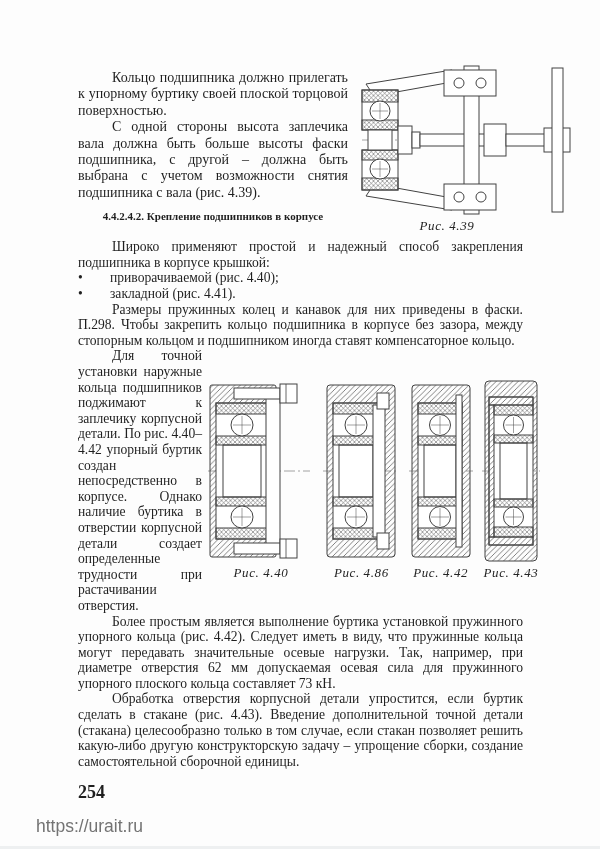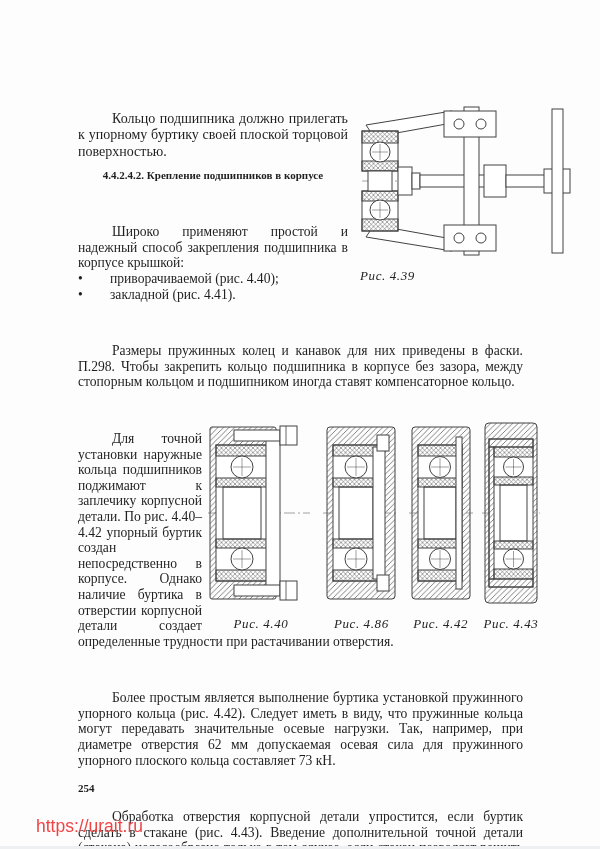--- a/index.html
+++ b/index.html
@@ -2,35 +2,35 @@
 <html><head>
 <meta charset="utf-8">
 <style>
   html,body{margin:0;padding:0;background:#ffffff;}
   .page{position:relative;width:600px;height:849px;background:#fdfdfd;
         font-family:"Liberation Serif",serif;color:#1f1f1f;overflow:hidden;}
   .content{padding:70px 77px 0 78px;}
   p{margin:0;text-align:justify;}
   .intro-text{font-size:14px;line-height:16.4px;}
   .body-text{font-size:13.6px;line-height:15.6px;}
-  .ind{text-indent:34px;margin-top:41px;}
+  .ind{text-indent:34px;}
   .section-heading{font-size:11px;line-height:16px;text-align:center;
         font-weight:bold;margin:7px 0 15px 0;}
   .fig439{float:right;width:232px;margin:-6px -69px 4px 12px;}
-  .figcap{font-style:italic;font-size:13px;line-height:14px;
-        margin-top:12px;letter-spacing:0.6px;color:#242424;}
+  .figcap{font-style:italic;font-size:13px;line-height:14px;text-align:center;
+        margin-top:3px;letter-spacing:0.6px;color:#242424;}
   .fig439 .figcap{padding-right:58px;}
   .figrow{float:right;width:332px;margin:31px -17px 2px 6px;
         display:flex;justify-content:space-between;align-items:flex-start;}
   .figitem{text-align:center;}
   .bullet-item{position:relative;padding-left:32px;text-align:justify;}
   .bullet-marker{position:absolute;left:0;top:0;}
-  .pageno{position:absolute;left:78px;top:782px;font-weight:bold;font-size:11px;}
+  .pageno{position:absolute;left:78px;top:782px;font-weight:bold;font-size:18px;}
   .watermark{position:absolute;left:36px;top:816px;
-        font-family:"Liberation Sans",sans-serif;font-size:17.5px;color:#ef4444;}
+        font-family:"Liberation Sans",sans-serif;font-size:17.5px;color:#737373;}
   .bottom-edge{position:absolute;bottom:0;left:0;right:0;height:3px;background:#eef0f1;}
   svg{display:block;}
 </style>
 </head>
 <body>
 
 <div class="page">
   <div class="content">
 
     <section class="intro-text">
@@ -71,20 +71,21 @@
           <circle cx="99" cy="133" r="5" fill="#fff" stroke="#424242"></circle>
           <circle cx="121" cy="133" r="5" fill="#fff" stroke="#424242"></circle>
           <rect x="124" y="60" width="22" height="32" fill="#fff" stroke="#424242"></rect>
           <rect x="146" y="70" width="42" height="12" fill="#fff" stroke="#424242"></rect>
           <rect x="184" y="64" width="26" height="24" fill="#fff" stroke="#424242"></rect>
           <rect x="192" y="4" width="11" height="144" fill="#fff" stroke="#424242"></rect>
         </svg>
         <figcaption class="figcap">Рис. 4.39</figcaption>
       </figure>
       <p class="ind">Кольцо подшипника должно прилегать к упорному буртику своей плоской торцовой поверхностью.</p>
+      <p class="ind">С одной стороны высота заплечика вала должна быть больше высоты фаски подшипника, с другой – должна быть выбрана с учетом возможности снятия подшипника с вала (рис. 4.39).</p>
     </section>
 
     <h2 class="section-heading">4.4.2.4.2. Крепление подшипников в корпусе</h2>
 
     <section class="body-text">
       <p class="ind">Широко применяют простой и надежный способ закрепления подшипника в корпусе крышкой:</p>
       <div class="bullet-item">
         <span class="bullet-marker">•</span>
         <span>приворачиваемой (рис. 4.40);</span>
       </div>

